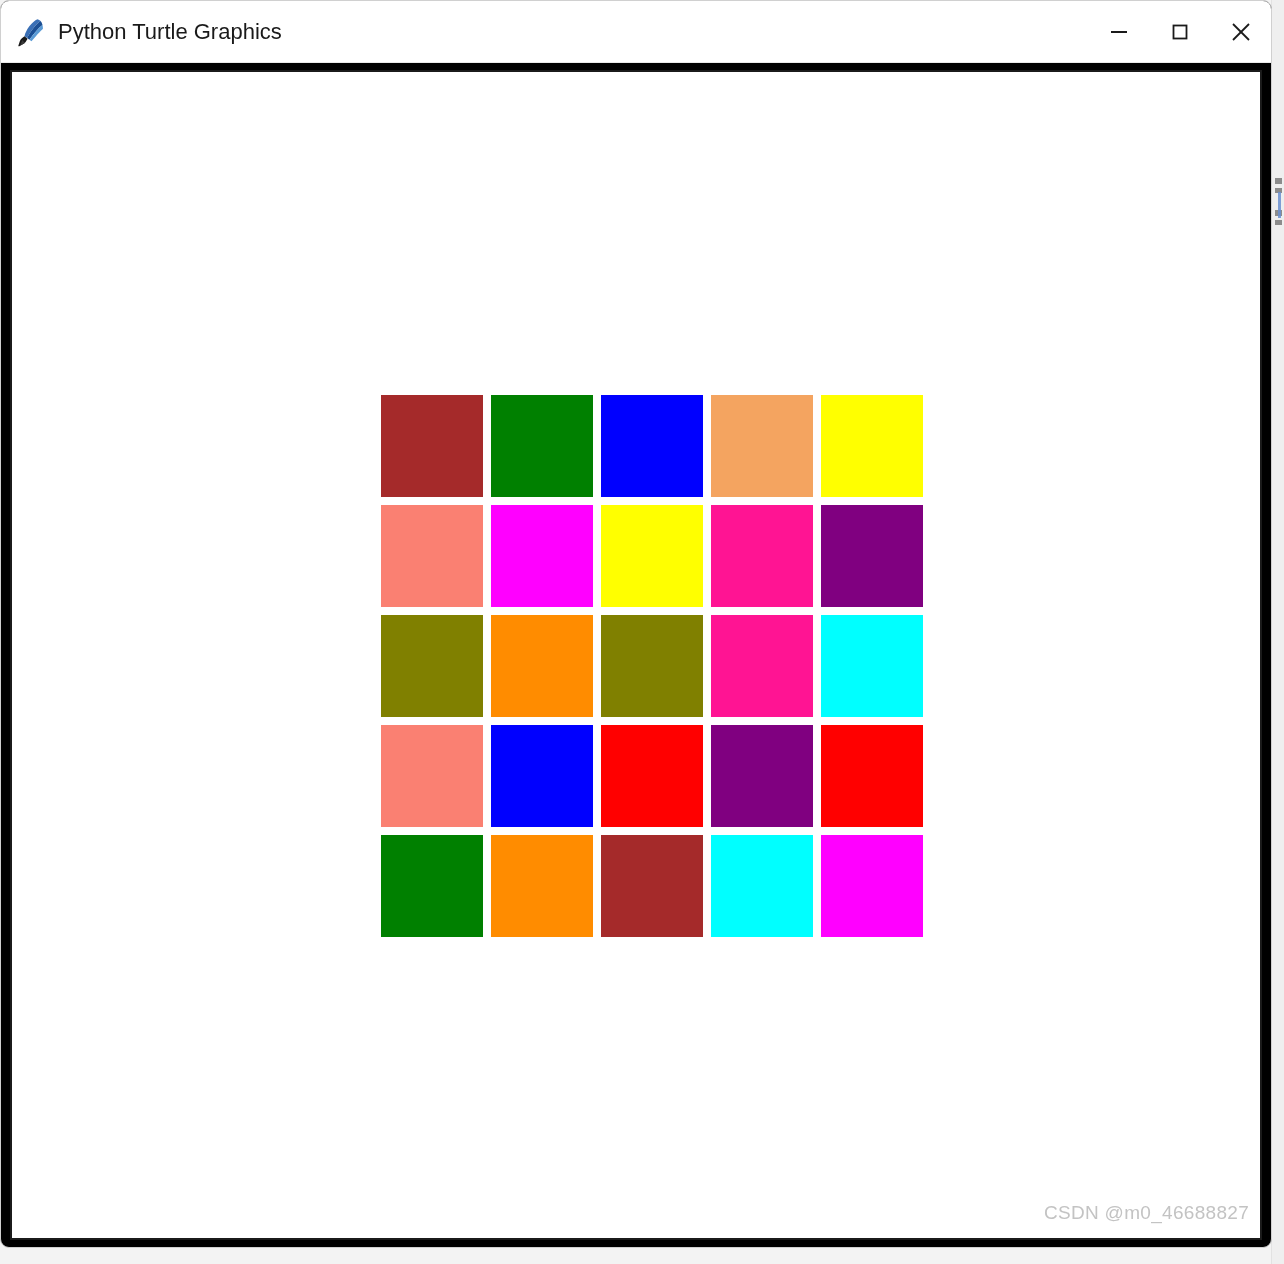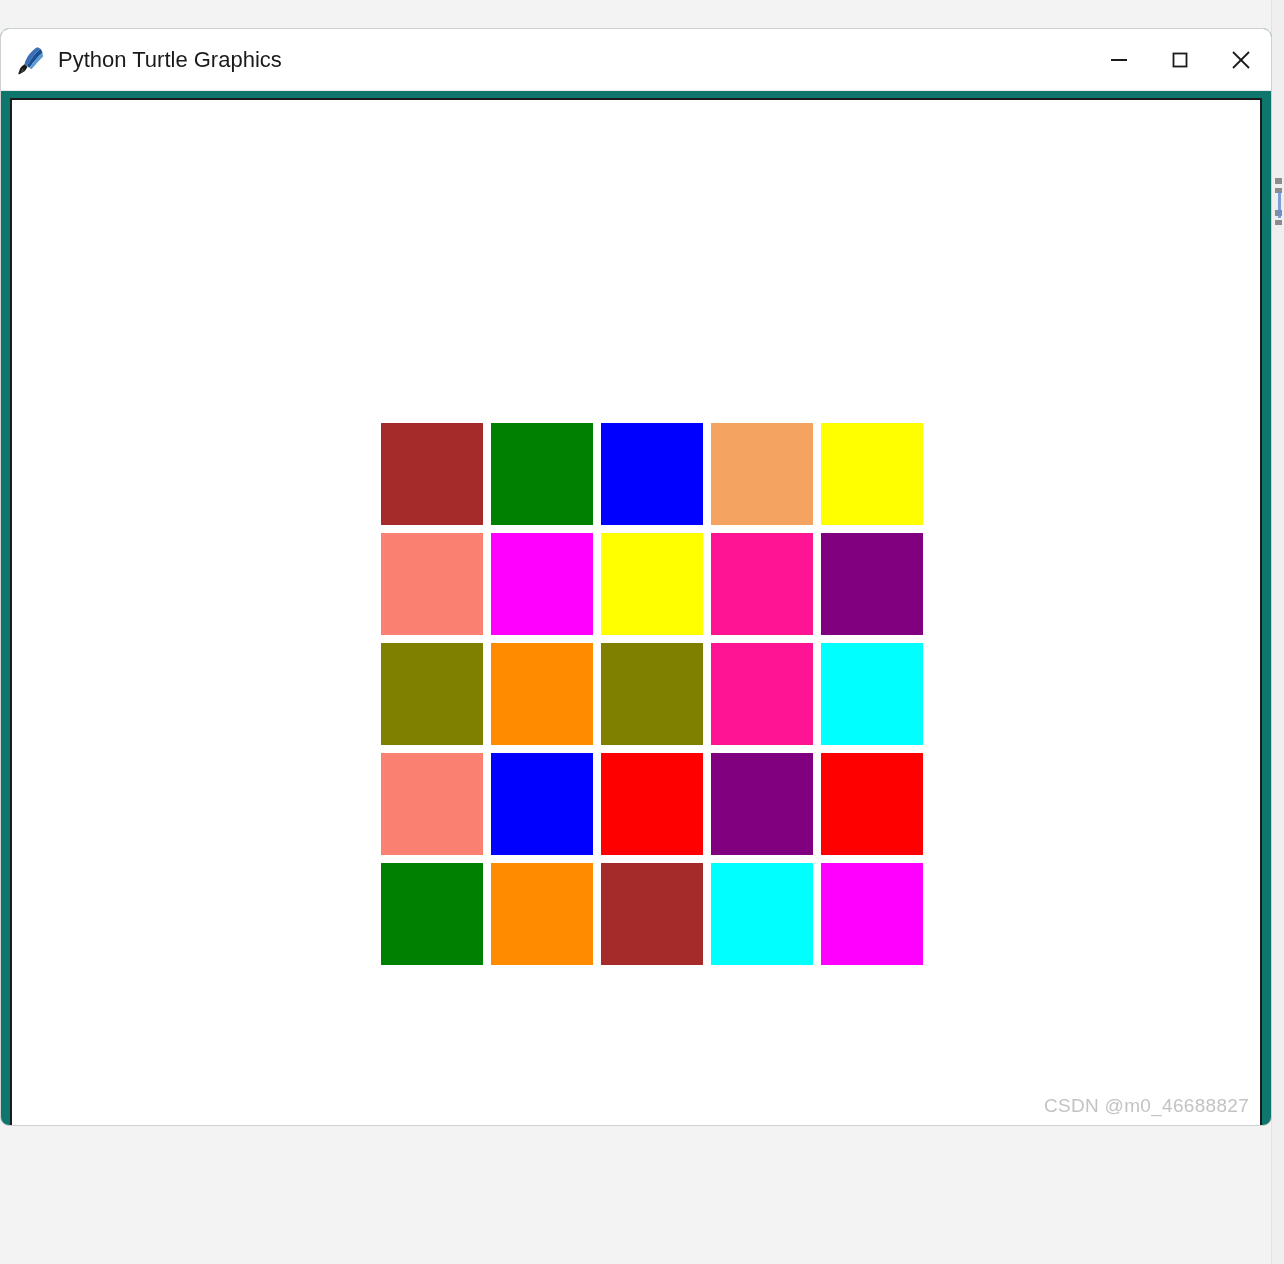--- a/index.html
+++ b/index.html
@@ -63,30 +63,29 @@
     background: #6a8fd0;
     opacity: 0.85;
   }
 
   
   #turtle-window {
     position: absolute;
     left: 0;
     top: 0;
     width: 1272px;
-    height: 1098px;
-    background: #0f766e;
+    height: 1248px;
+    background: #000000;
     border: 1px solid #d0d0d0;
     border-top-left-radius: 9px;
     border-top-right-radius: 9px;
     border-bottom-left-radius: 9px;
     border-bottom-right-radius: 9px;
     box-sizing: border-box;
     overflow: hidden;
-    margin-top: 28px;
   }
 
   
   #title-bar {
     position: relative;
     height: 61px;
     background: #ffffff;
     display: flex;
     align-items: center;
     border-bottom: 1px solid #eaeaea;
@@ -154,21 +153,21 @@
   }
   .grid-cell {
     width: 102px;
     height: 102px;
   }
 
   
   #watermark {
     position: absolute;
     right: 22px;
-    bottom: 8px;
+    bottom: 23px;
     font-size: 19px;
     color: #c3c3c3;
     font-family: "Liberation Sans", sans-serif;
     letter-spacing: 0.3px;
     white-space: nowrap;
   }
 </style>
 </head>
 <body>
 

